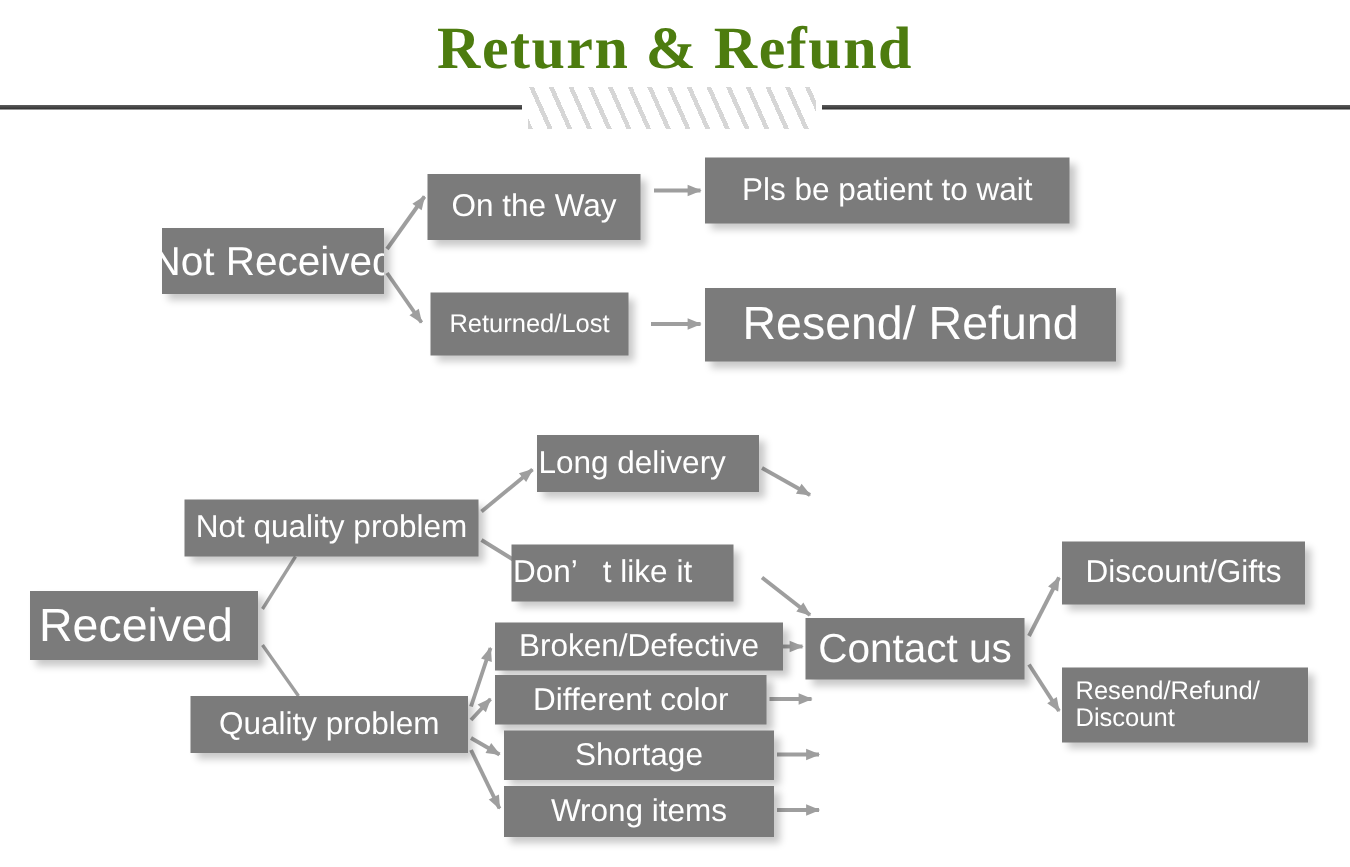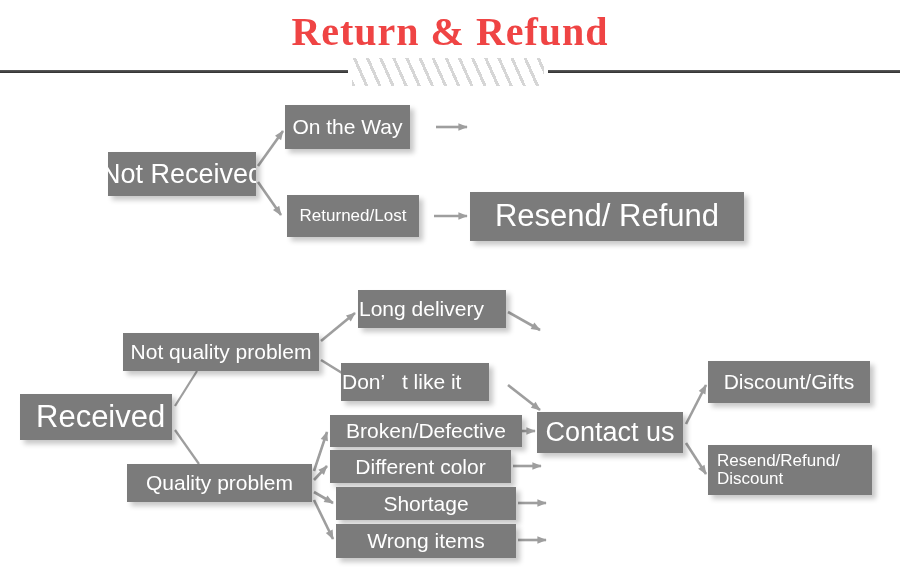--- a/index.html
+++ b/index.html
@@ -3,21 +3,21 @@
 <meta charset="utf-8">
 <style>
   html,body{margin:0;padding:0;background:#ffffff;}
   body{width:900px;height:578px;position:relative;overflow:hidden;
        font-family:"Liberation Sans",sans-serif;}
 
   
   #header{position:absolute;left:0;top:0;width:900px;height:92px;}
   #page-title{position:absolute;left:0;top:8px;width:900px;text-align:center;
       font-family:"Liberation Serif",serif;font-weight:700;font-size:40px;
-      letter-spacing:1px;color:#ef4444;white-space:nowrap;}
+      letter-spacing:1px;color:#4d7c0f;white-space:nowrap;}
   .rule{position:absolute;top:70px;height:3px;
         background:linear-gradient(to bottom,#5d5d5d,#2f2f2f);}
   #rule-left{left:0;width:348px;}
   #rule-right{left:548px;width:352px;}
   #rule-hatch{position:absolute;left:352px;top:58px;width:192px;height:28px;
       background:repeating-linear-gradient(66deg,
         #d6d6d6 0px,#d6d6d6 3px,
         rgba(255,255,255,0) 3px,rgba(255,255,255,0) 12px);}
 
   
@@ -30,21 +30,21 @@
         box-shadow:4px 4px 5px rgba(0,0,0,0.22);
         box-sizing:border-box;overflow:hidden;
         font-family:"Liberation Sans",sans-serif;
         font-weight:400;line-height:1.12;white-space:pre;}
   .f-sm{font-size:17px;}
   .f-md{font-size:21px;}
   .f-lg{font-size:27px;}
   .f-xl{font-size:31px;}
   .two-line{flex-direction:column;align-items:flex-start;
             justify-content:center;padding-left:9px;line-height:1.08;}
-  .lpad{justify-content:flex-start;padding-left:16px;}
+  .lpad{justify-content:flex-start;padding-left:6px;}
   .clip-left{justify-content:flex-start;padding-left:1px;}
 </style>
 </head>
 <body>
 
 <div id="header">
   <div id="page-title">Return &amp; Refund</div>
   <div class="rule" id="rule-left"></div>
   <div id="rule-hatch"></div>
   <div class="rule" id="rule-right"></div>
@@ -85,22 +85,23 @@
       <path d="M686,443 L706,474"></path>
     </g>
     <g stroke="#9e9e9e" stroke-width="2.2" fill="none">
       <path d="M175,406 L197,371"></path>
       <path d="M175,430 L199,464"></path>
     </g>
   </svg>
 
   <div class="node f-lg" style="left:108px;top:152px;width:148px;height:44px;">Not Received</div>
 
-  <div class="node f-md" style="left:285px;top:105px;width:125px;height:44px;">On the Way</div>
+  <div class="node f-md" style="left:285px;top:116px;width:142px;height:44px;">On the Way</div>
 
+  <div class="node f-md" style="left:470px;top:105px;width:243px;height:44px;">Pls be patient to wait</div>
 
   <div class="node f-sm" style="left:287px;top:195px;width:132px;height:42px;">Returned/Lost</div>
 
   <div class="node f-xl" style="left:470px;top:192px;width:274px;height:49px;">Resend/ Refund</div>
 
   <div class="node f-xl lpad" style="left:20px;top:394px;width:152px;height:46px;">Received</div>
 
   <div class="node f-md" style="left:123px;top:333px;width:196px;height:38px;">Not quality problem</div>
 
   <div class="node f-md" style="left:127px;top:464px;width:185px;height:38px;">Quality problem</div>

